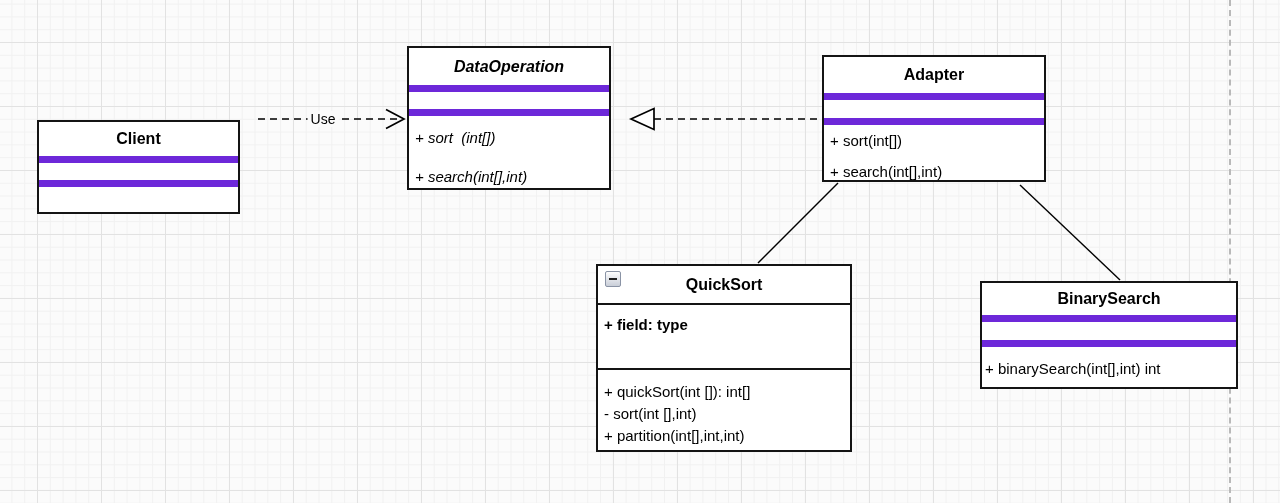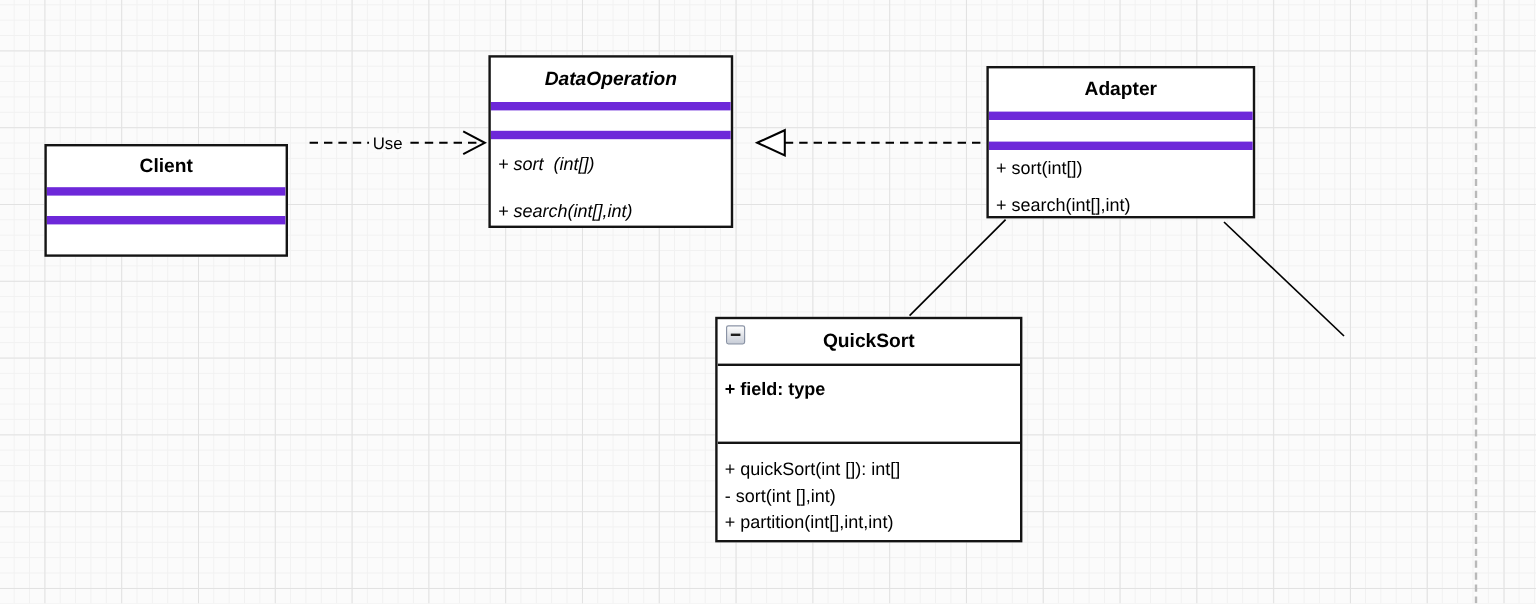--- a/index.html
+++ b/index.html
@@ -144,14 +144,21 @@
     <div class="compartment field-comp sep-black">
       <div class="member">+ field: type</div>
     </div>
     <div class="compartment method-comp sep-black">
       <div class="member">+ quickSort(int []): int[]</div>
       <div class="member">- sort(int [],int)</div>
       <div class="member">+ partition(int[],int,int)</div>
     </div>
   </div>
 
+  <div id="class-binarysearch" class="uml-class">
+    <div class="uml-header">BinarySearch</div>
+    <div class="compartment attr-comp sep-gray"></div>
+    <div class="compartment sep-gray" style="flex:1 1 auto;">
+      <div class="member">+ binarySearch(int[],int) int</div>
+    </div>
+  </div>
 
 </div>
 
 </body></html>

